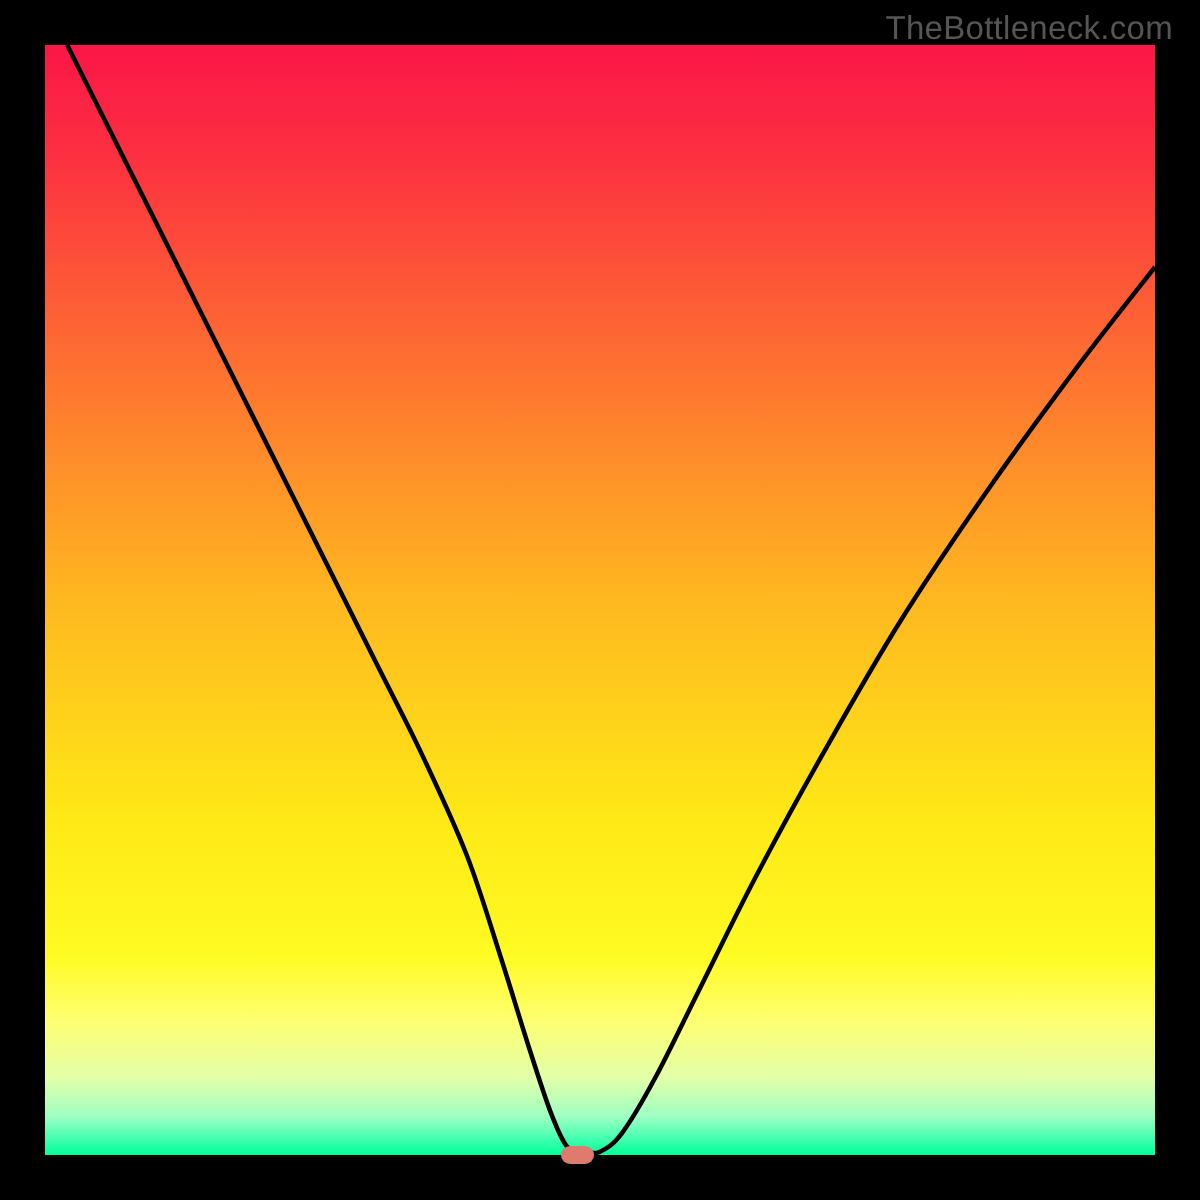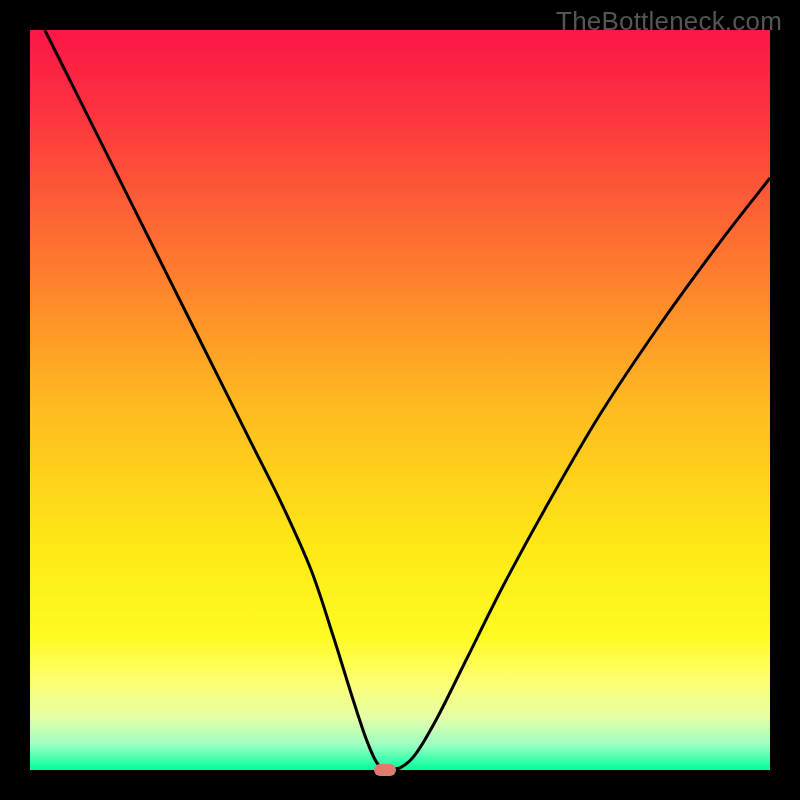--- a/index.html
+++ b/index.html
@@ -8,21 +8,21 @@
     width: 800px;
     height: 800px;
     position: relative;
     background: #000;
   }
   .watermark {
     position: absolute;
     top: 6px;
     right: 18px;
     font-family: Arial, Helvetica, sans-serif;
-    font-size: 26px;
+    font-size: 22px;
     font-weight: 500;
     color: #555;
     letter-spacing: 0.2px;
   }
   .plot-area {
     position: absolute;
     left: 30px;
     top: 30px;
     width: 740px;
     height: 740px;

